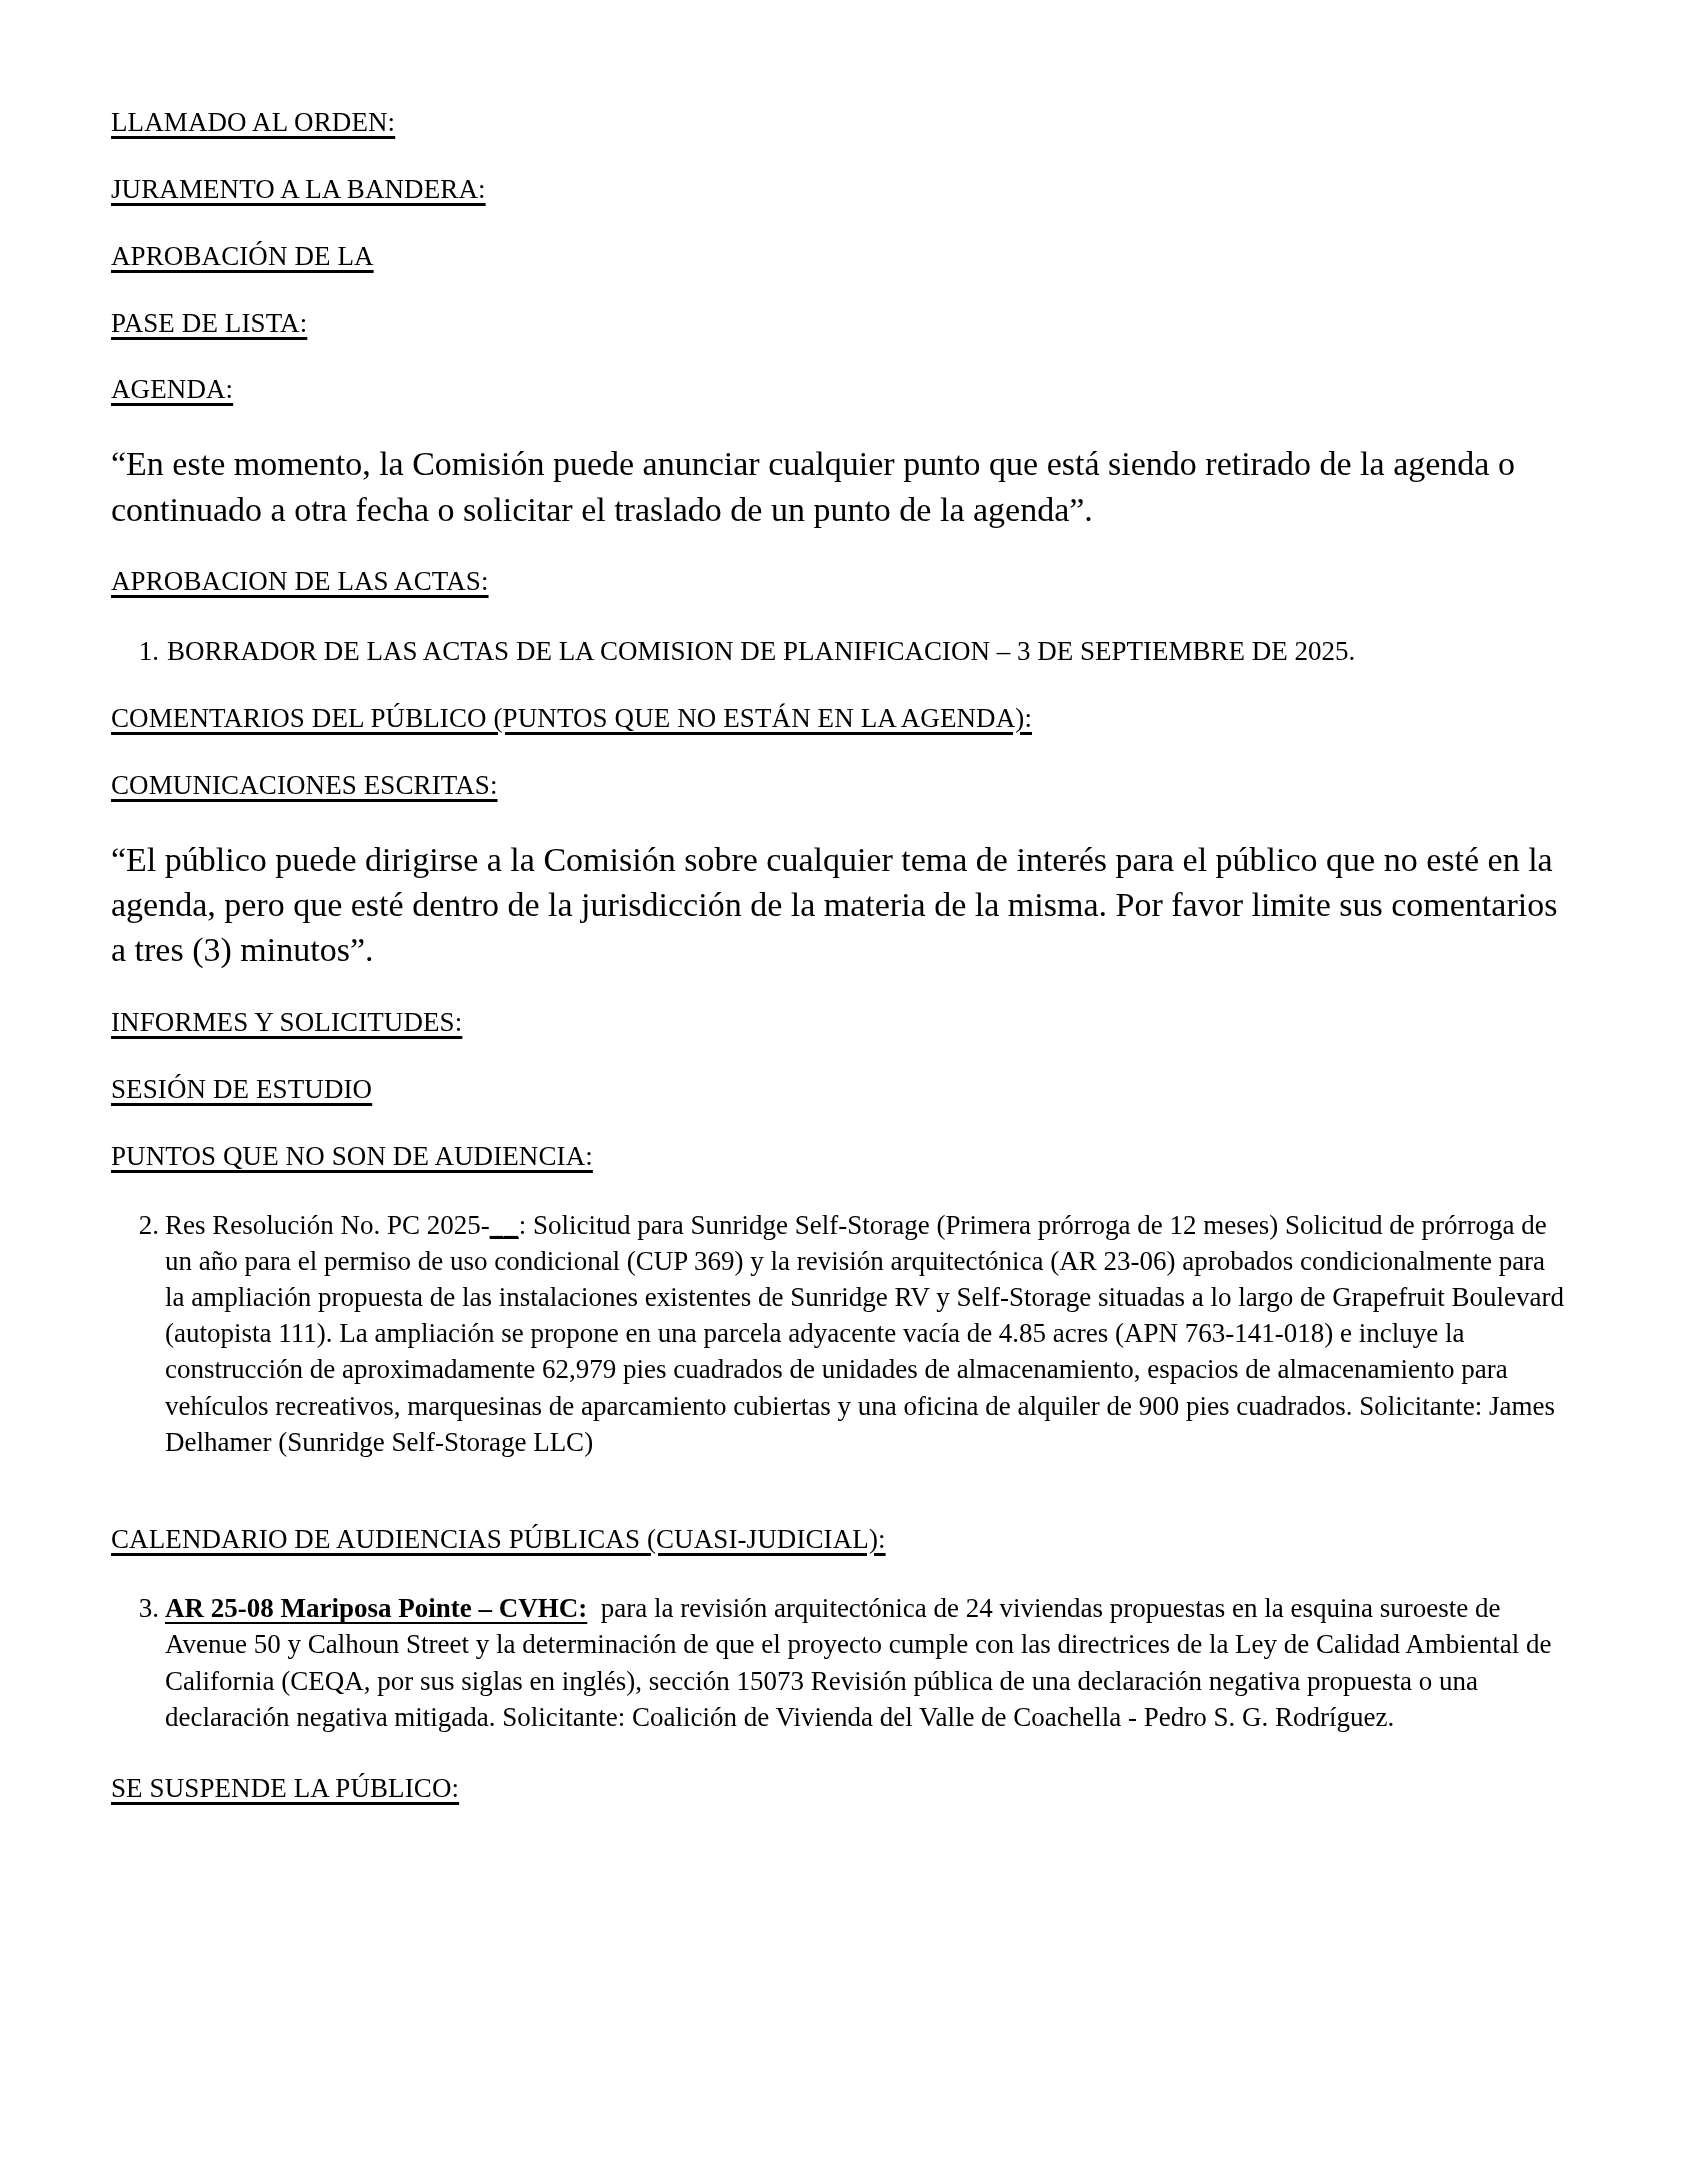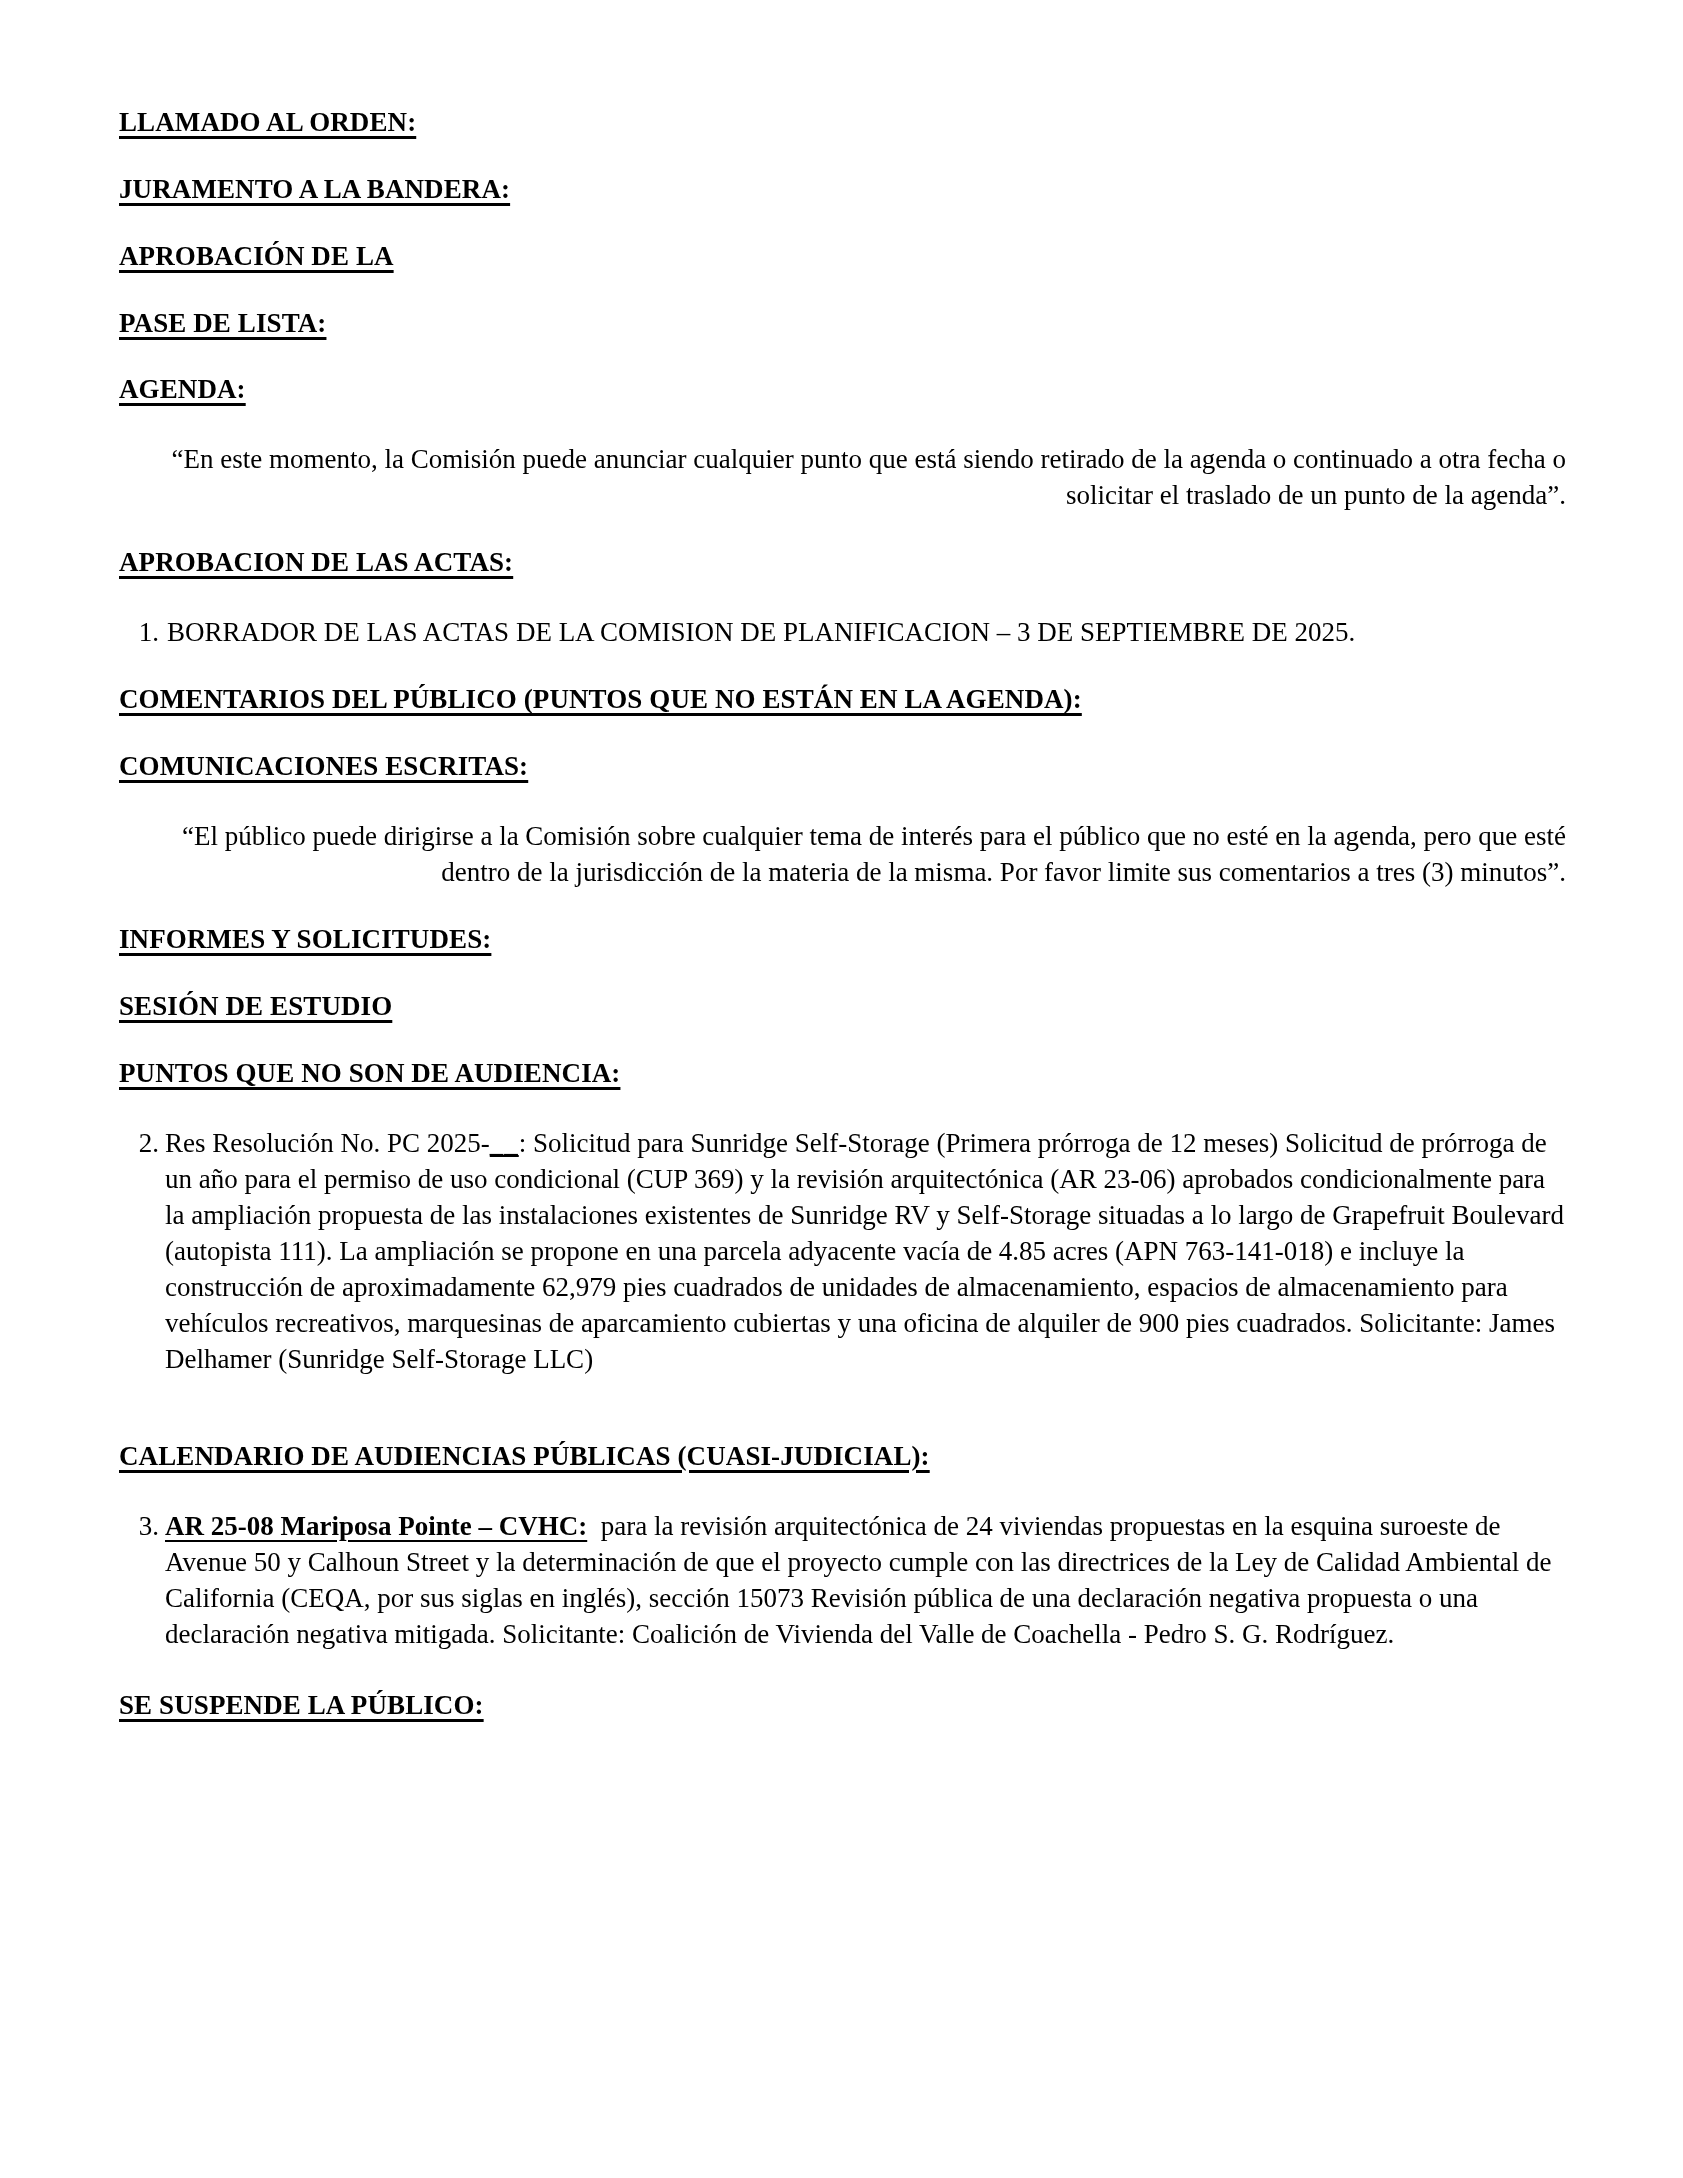--- a/index.html
+++ b/index.html
@@ -22,37 +22,37 @@
     box-sizing: border-box;
     padding: 107px 117px 0 111px;
   }
   .doc {
     width: 1455px;
   }
 
   
   .heading {
     font-size: 27px;
-    font-weight: bold;
+    font-weight: normal;
     line-height: 1.18;
-    margin: 0 0 35px 8px;
+    margin: 0 0 35px 0;
     letter-spacing: 0.1px;
   }
   .heading span.u {
     text-decoration: underline;
     text-decoration-thickness: 2.6px;
     text-underline-offset: 4.5px;
   }
 
   
   .para {
-    font-size: 27px;
+    font-size: 34px;
     line-height: 1.335;
     margin: 0 0 34px 0;
-    text-align: right;
+    text-align: left;
   }
 
   
   .listitem {
     position: relative;
     font-size: 27px;
     line-height: 1.335;
     margin: 0 0 34px 0;
     padding-left: 54px;
   }

